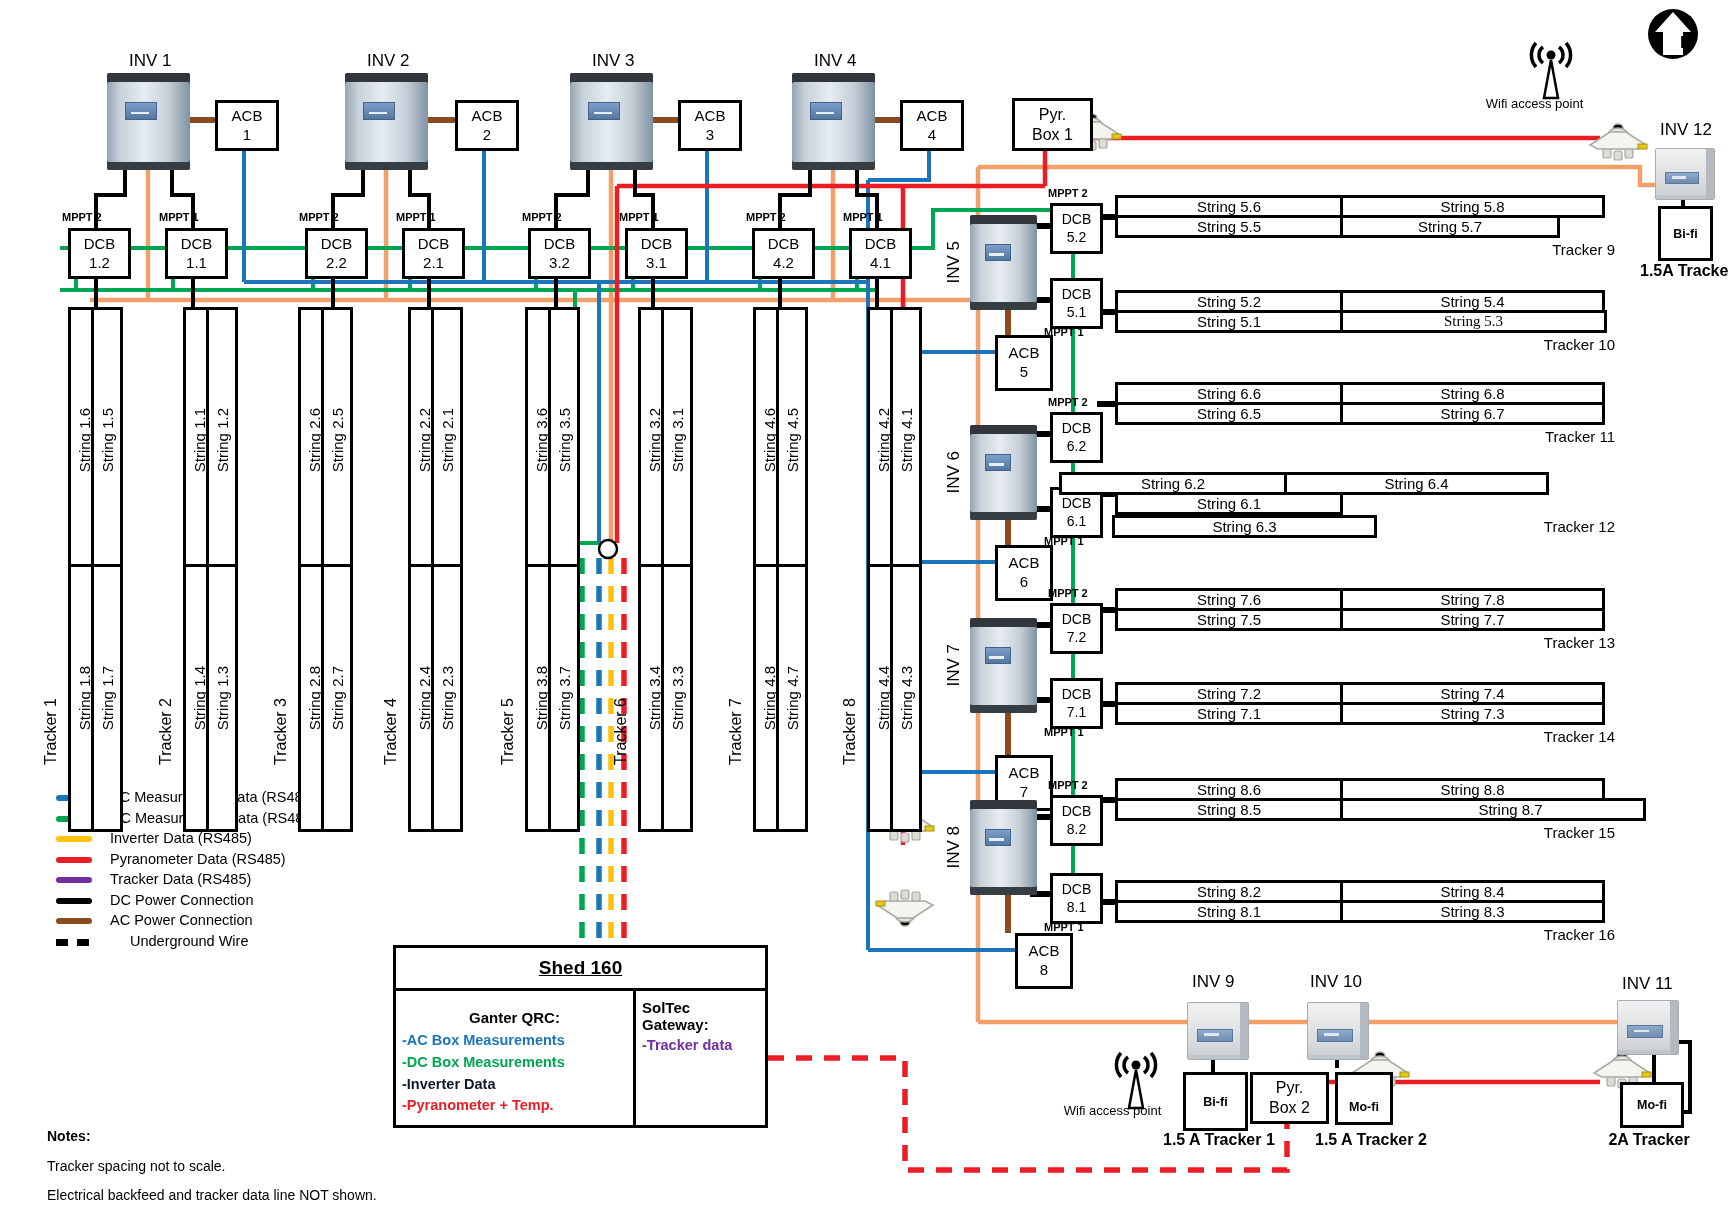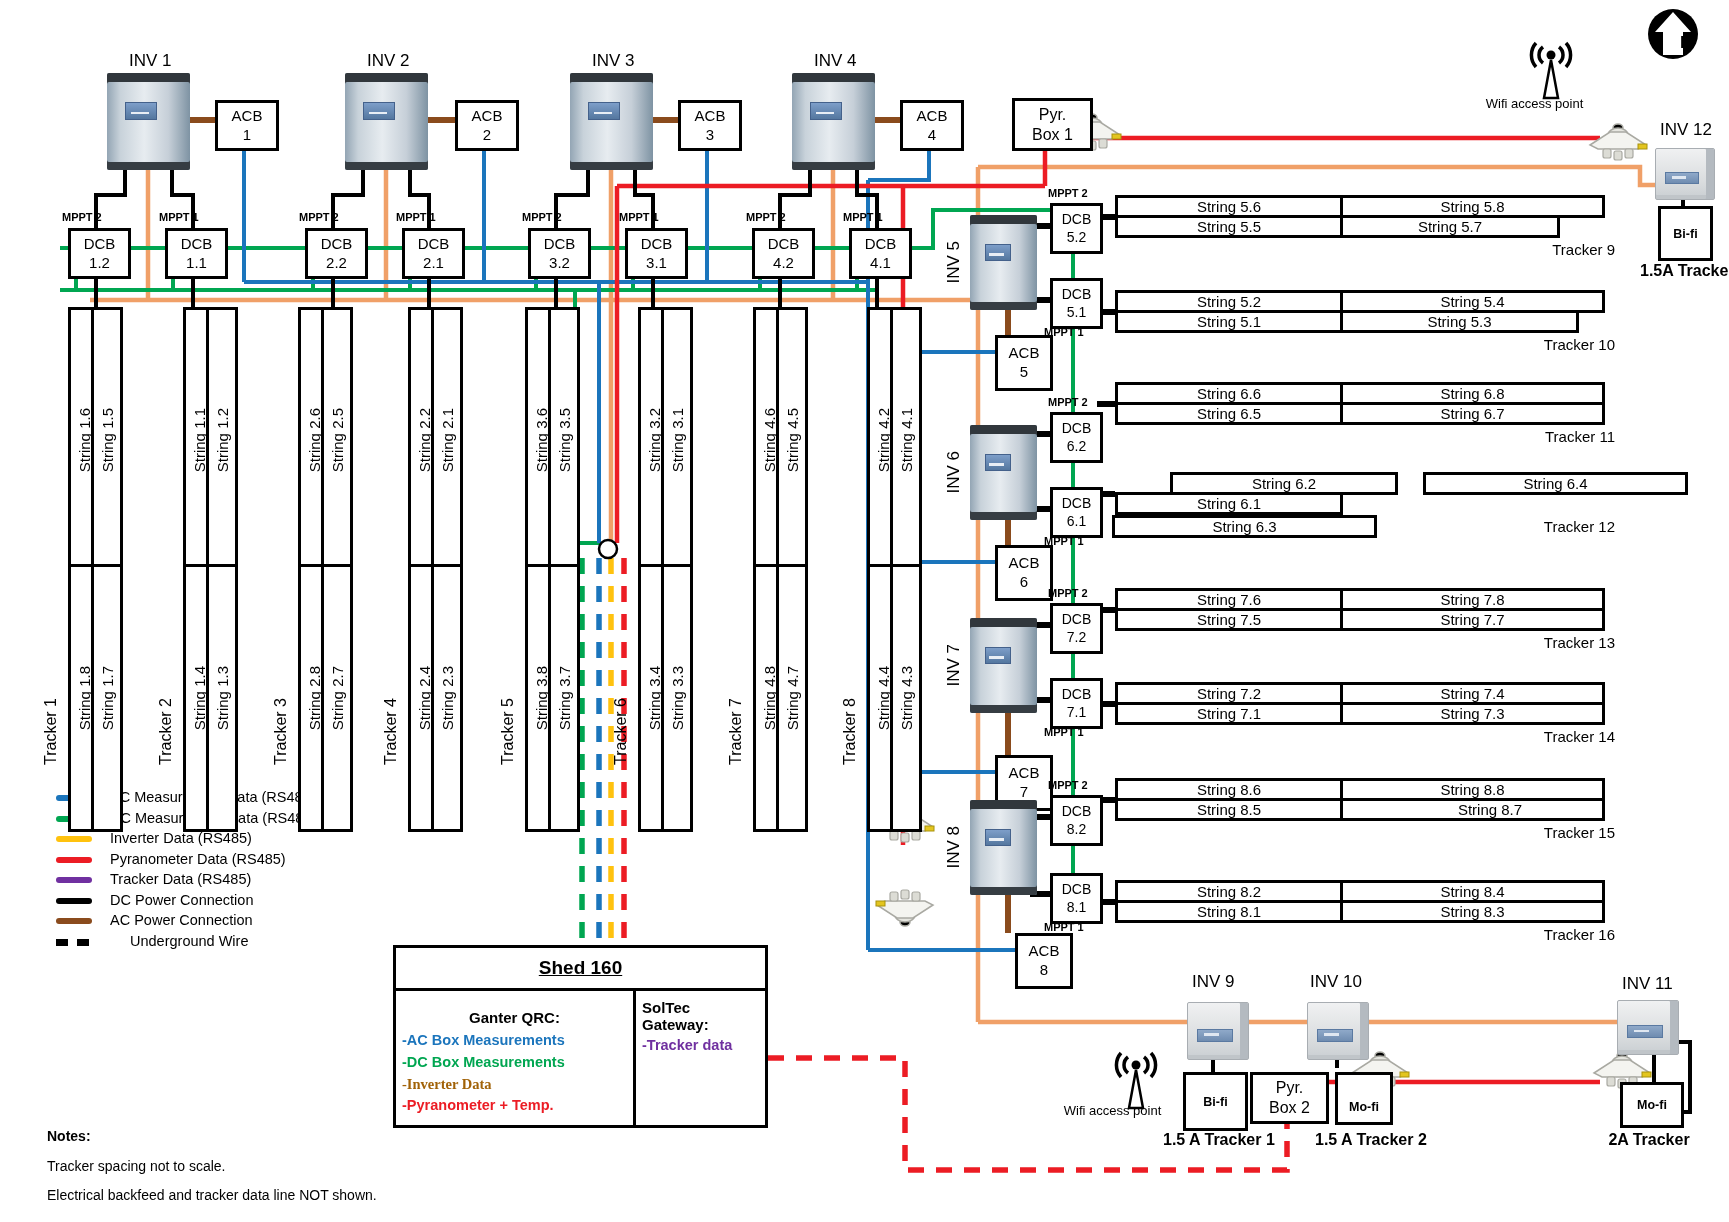--- a/index.html
+++ b/index.html
@@ -292,21 +292,21 @@
     </div>
 
   <div id="shed">
     <div id="shed-title">Shed 160</div>
     <div id="shed-body">
       <div id="shed-left">
         <h4>Ganter QRC:</h4>
         <div id="shed-left-items">
             <div class="shed-item" style="color: rgb(27, 117, 188);">-AC Box Measurements</div>
             <div class="shed-item" style="color: rgb(0, 166, 81);">-DC Box Measurements</div>
-            <div class="shed-item" style="color: #a16207; font-family: Liberation Serif, serif;">-Inverter Data</div>
+            <div class="shed-item" style="color: #0f172a;">-Inverter Data</div>
             <div class="shed-item" style="color: rgb(236, 28, 36);">-Pyranometer + Temp.</div>
           </div>
       </div>
       <div id="shed-right">
         <h4>SolTec Gateway:</h4>
         <div id="shed-right-items">
             <div class="shed-item" style="color: rgb(112, 48, 160);">-Tracker data</div>
           </div>
       </div>
     </div>
@@ -537,21 +537,21 @@
       <div class="scell" style="width: 228px;">String 5.5</div>
       <div class="scell" style="width: 220px; margin-left: -3px;">String 5.7</div>
     </div>
     <div class="tcap" style="left: 1485px; top: 241px;">Tracker 9</div>
     <div class="srow" style="left: 1115px; top: 290px;">
       <div class="scell" style="width: 228px;">String 5.2</div>
       <div class="scell" style="width: 265px; margin-left: -3px;">String 5.4</div>
     </div>
     <div class="srow" style="left: 1115px; top: 310px;">
       <div class="scell" style="width: 228px;">String 5.1</div>
-      <div class="scell" style="width: 239px; margin-left: -3px;">String 5.3</div>
+      <div class="scell" style="width: 267px; margin-left: -3px; font-family: Liberation Serif, serif;">String 5.3</div>
     </div>
     <div class="tcap" style="left: 1485px; top: 336px;">Tracker 10</div>
     <div class="inv-side" style="left: 970px; top: 425px;">
       <div class="inv-screen"></div>
     </div>
     <div class="vlabel" style="left: 944px; top: 425px; width: 24px; height: 95px; font-size: 17px;">
       <div class="vtext">INV 6</div>
     </div>
     <div class="mppt" style="left: 1048px; top: 396px;">MPPT 2</div>
     <div class="mppt" style="left: 1044px; top: 535px;">MPPT 1</div>
@@ -569,21 +569,21 @@
     </div>
     <div class="srow" style="left: 1115px; top: 382px;">
       <div class="scell" style="width: 228px;">String 6.6</div>
       <div class="scell" style="width: 265px; margin-left: -3px;">String 6.8</div>
     </div>
     <div class="srow" style="left: 1115px; top: 402px;">
       <div class="scell" style="width: 228px;">String 6.5</div>
       <div class="scell" style="width: 265px; margin-left: -3px;">String 6.7</div>
     </div>
     <div class="tcap" style="left: 1485px; top: 428px;">Tracker 11</div>
-    <div class="srow" style="left: 1170px; top: 472px; gap: 28px;">
+    <div class="srow" style="left: 1059px; top: 472px;">
       <div class="scell" style="width: 228px;">String 6.2</div>
       <div class="scell" style="width: 265px; margin-left: -3px;">String 6.4</div>
     </div>
     <div class="srow" style="left: 1115px; top: 492px; flex-direction: column;">
       <div class="scell" style="width: 228px;">String 6.1</div>
       <div class="scell" style="width: 265px; margin-left: -3px;">String 6.3</div>
     </div>
     <div class="tcap" style="left: 1485px; top: 518px;">Tracker 12</div>
     <div class="inv-side" style="left: 970px; top: 618px;">
       <div class="inv-screen"></div>
@@ -642,21 +642,21 @@
     <div class="box" style="left: 1015px; top: 933px; width: 52px; height: 50px;">
       <span>ACB</span>
       <span>8</span>
     </div>
     <div class="srow" style="left: 1115px; top: 778px;">
       <div class="scell" style="width: 228px;">String 8.6</div>
       <div class="scell" style="width: 265px; margin-left: -3px;">String 8.8</div>
     </div>
     <div class="srow" style="left: 1115px; top: 798px;">
       <div class="scell" style="width: 228px;">String 8.5</div>
-      <div class="scell" style="width: 265px; margin-left: -3px; padding-left: 35px;">String 8.7</div>
+      <div class="scell" style="width: 306px; margin-left: -3px; padding-left: 35px;">String 8.7</div>
     </div>
     <div class="tcap" style="left: 1485px; top: 824px;">Tracker 15</div>
     <div class="srow" style="left: 1115px; top: 880px;">
       <div class="scell" style="width: 228px;">String 8.2</div>
       <div class="scell" style="width: 265px; margin-left: -3px;">String 8.4</div>
     </div>
     <div class="srow" style="left: 1115px; top: 900px;">
       <div class="scell" style="width: 228px;">String 8.1</div>
       <div class="scell" style="width: 265px; margin-left: -3px;">String 8.3</div>
     </div>

